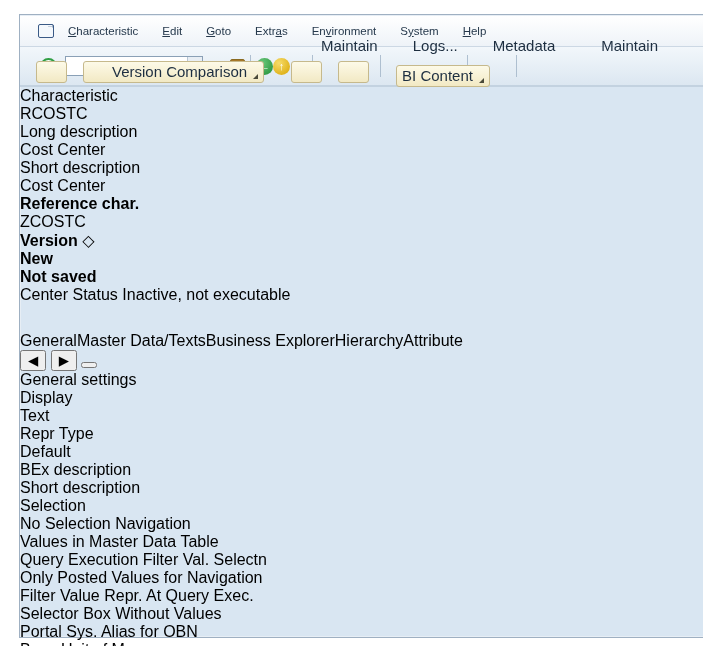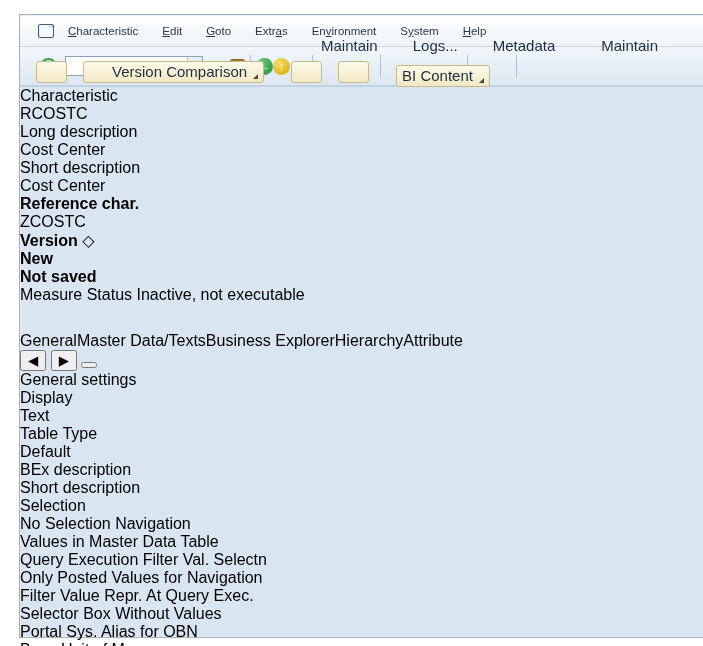--- a/index.html
+++ b/index.html
@@ -256,21 +256,21 @@
       <div class="frow" style="top:71px;font-weight:bold;">
         <span class="flabel">Version</span>
         <span class="diamond">◇</span>
         <div class="dropdown ver-dd">
           <span>New</span>
           <span class="dd-arrow"></span>
         </div>
         <span class="ver-status">Not saved</span>
       </div>
       <div class="frow" style="top:93px;">
-        <span class="flabel">Measure Status</span>
+        <span class="flabel">Center Status</span>
         <span class="objstat-icon"></span>
         <span class="objstat-text">Inactive, not executable</span>
       </div>
     </div>
 
     <div class="tab-strip">
       <span id="tabs" style="display:flex;align-items:flex-end;margin-top:28px;">
           <div class="tab"><span>General</span></div>
           <div class="tab"><span class="tab-green"></span><span>Master Data/Texts</span></div>
           <div class="tab active"><span>Business Explorer</span></div>
@@ -284,21 +284,21 @@
       </span>
     </div>
 
     <div class="content-panel">
       <div class="group-box">
         <div class="gs-header">General settings</div>
         <div id="gs-rows">
             <div class="gs-row"><span class="gs-label">Display</span><div class="gs-ctrl">
                 <div class="dropdown"><span>Text</span><span class="dd-arrow"></span></div>
               </div></div>
-            <div class="gs-row"><span class="gs-label">Table Type</span><div class="gs-ctrl">
+            <div class="gs-row"><span class="gs-label">Repr Type</span><div class="gs-ctrl">
                 <div class="dropdown"><span>Default</span><span class="dd-arrow"></span></div>
               </div></div>
             <div class="gs-row"><span class="gs-label">BEx description</span><div class="gs-ctrl">
                 <div class="dropdown"><span>Short description</span><span class="dd-arrow"></span></div>
               </div></div>
             <div class="gs-row"><span class="gs-label">Selection</span><div class="gs-ctrl">
                 <div class="dropdown"><span>No Selection Navigation</span><span class="dd-arrow"></span></div>
               </div></div>
             <div class="gs-row"><div class="gs-ctrl">
                 <div class="dropdown"><span>Values in Master Data Table</span><span class="dd-arrow"></span></div>

